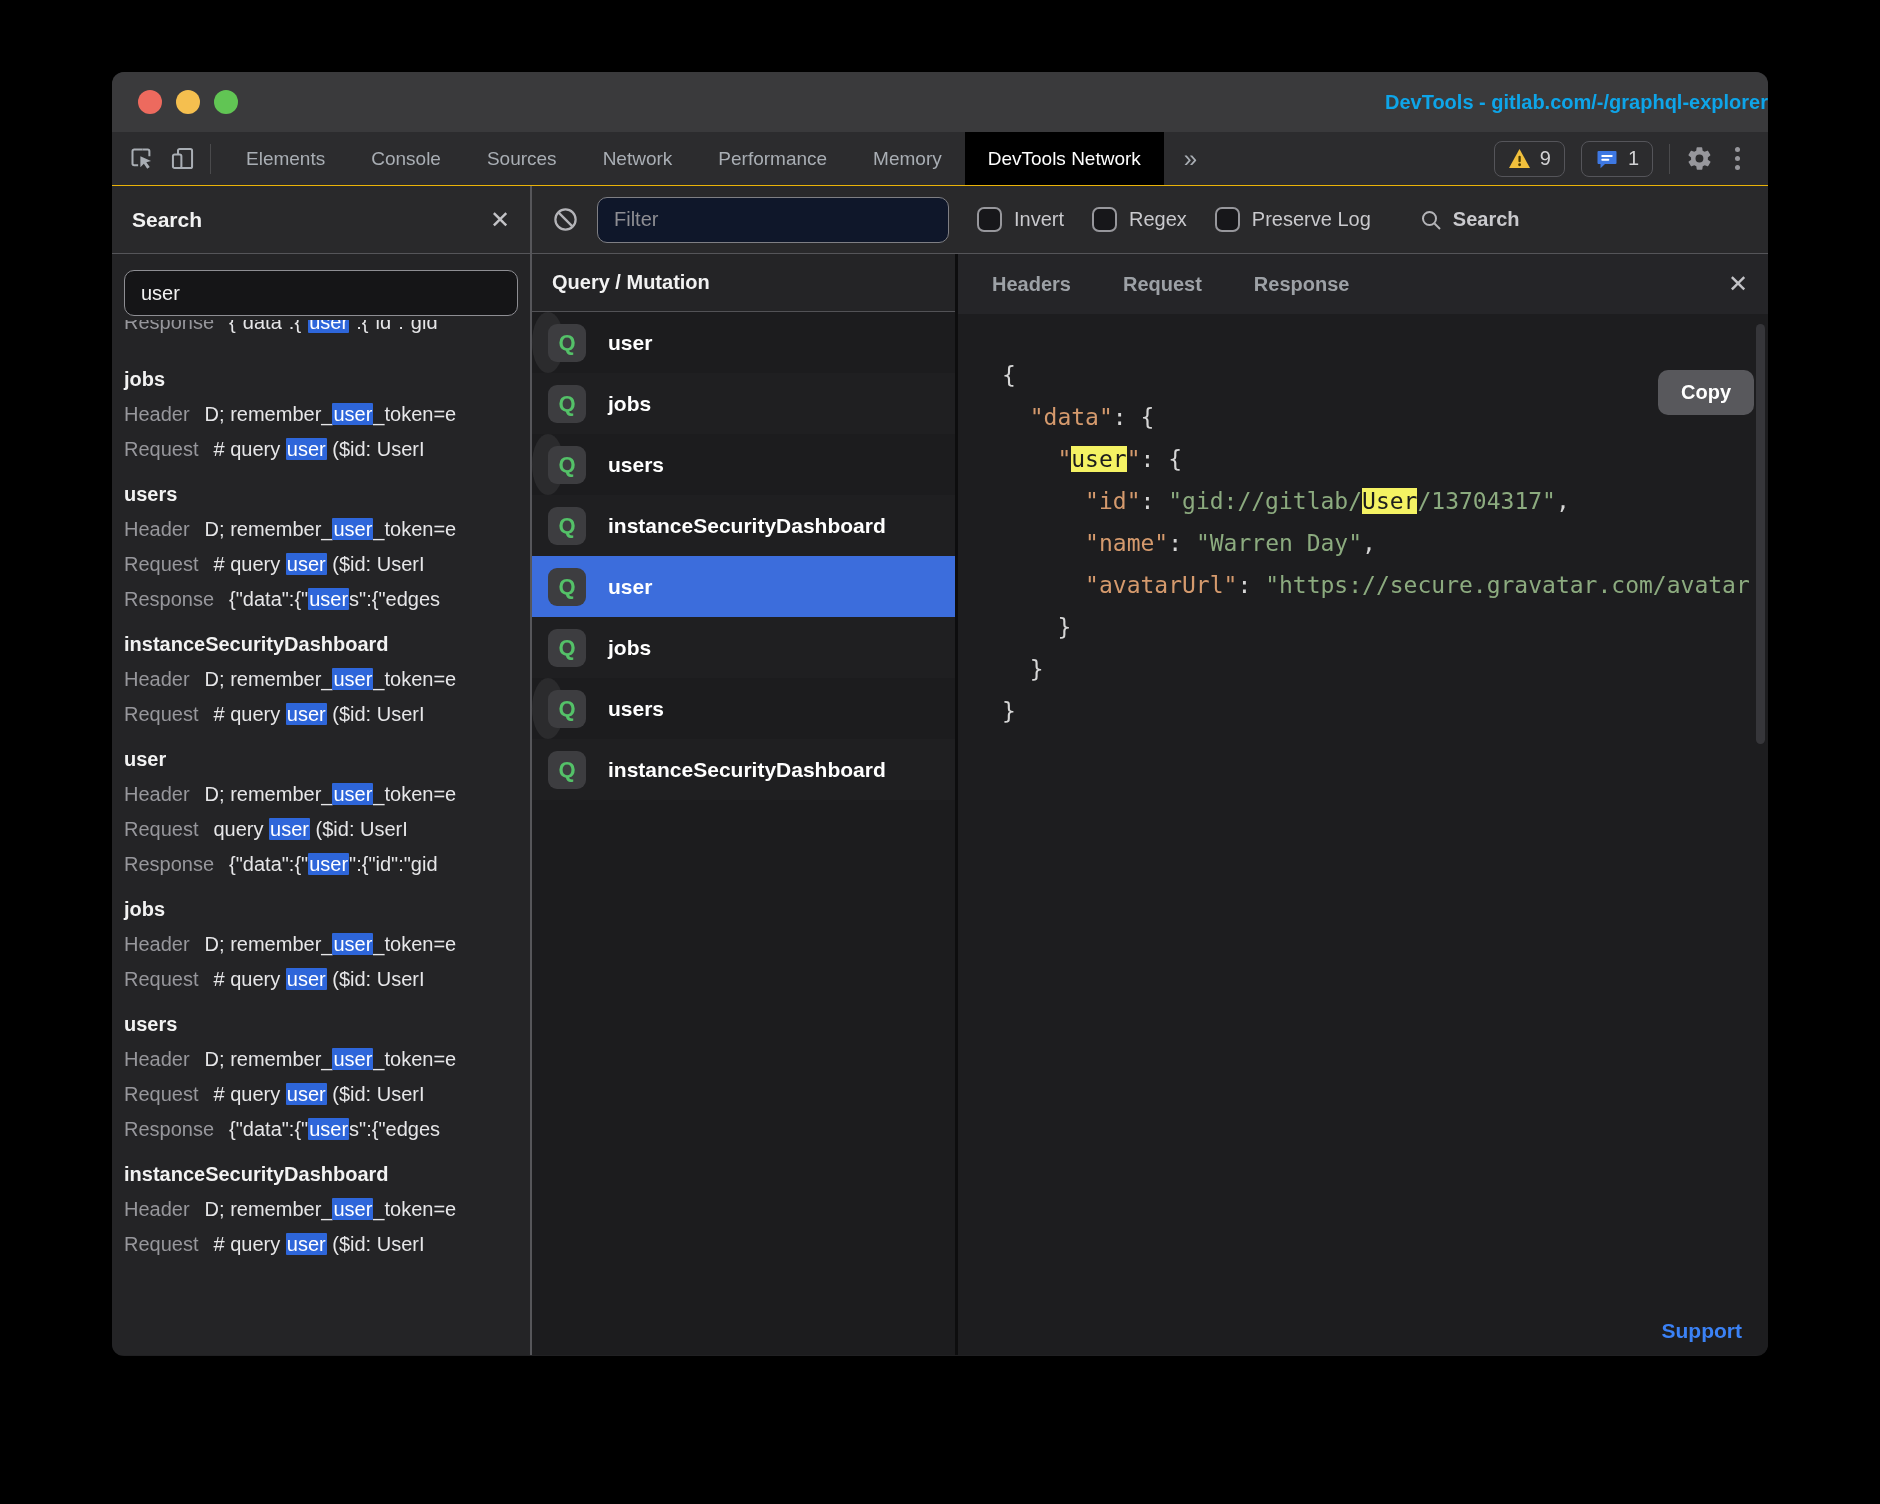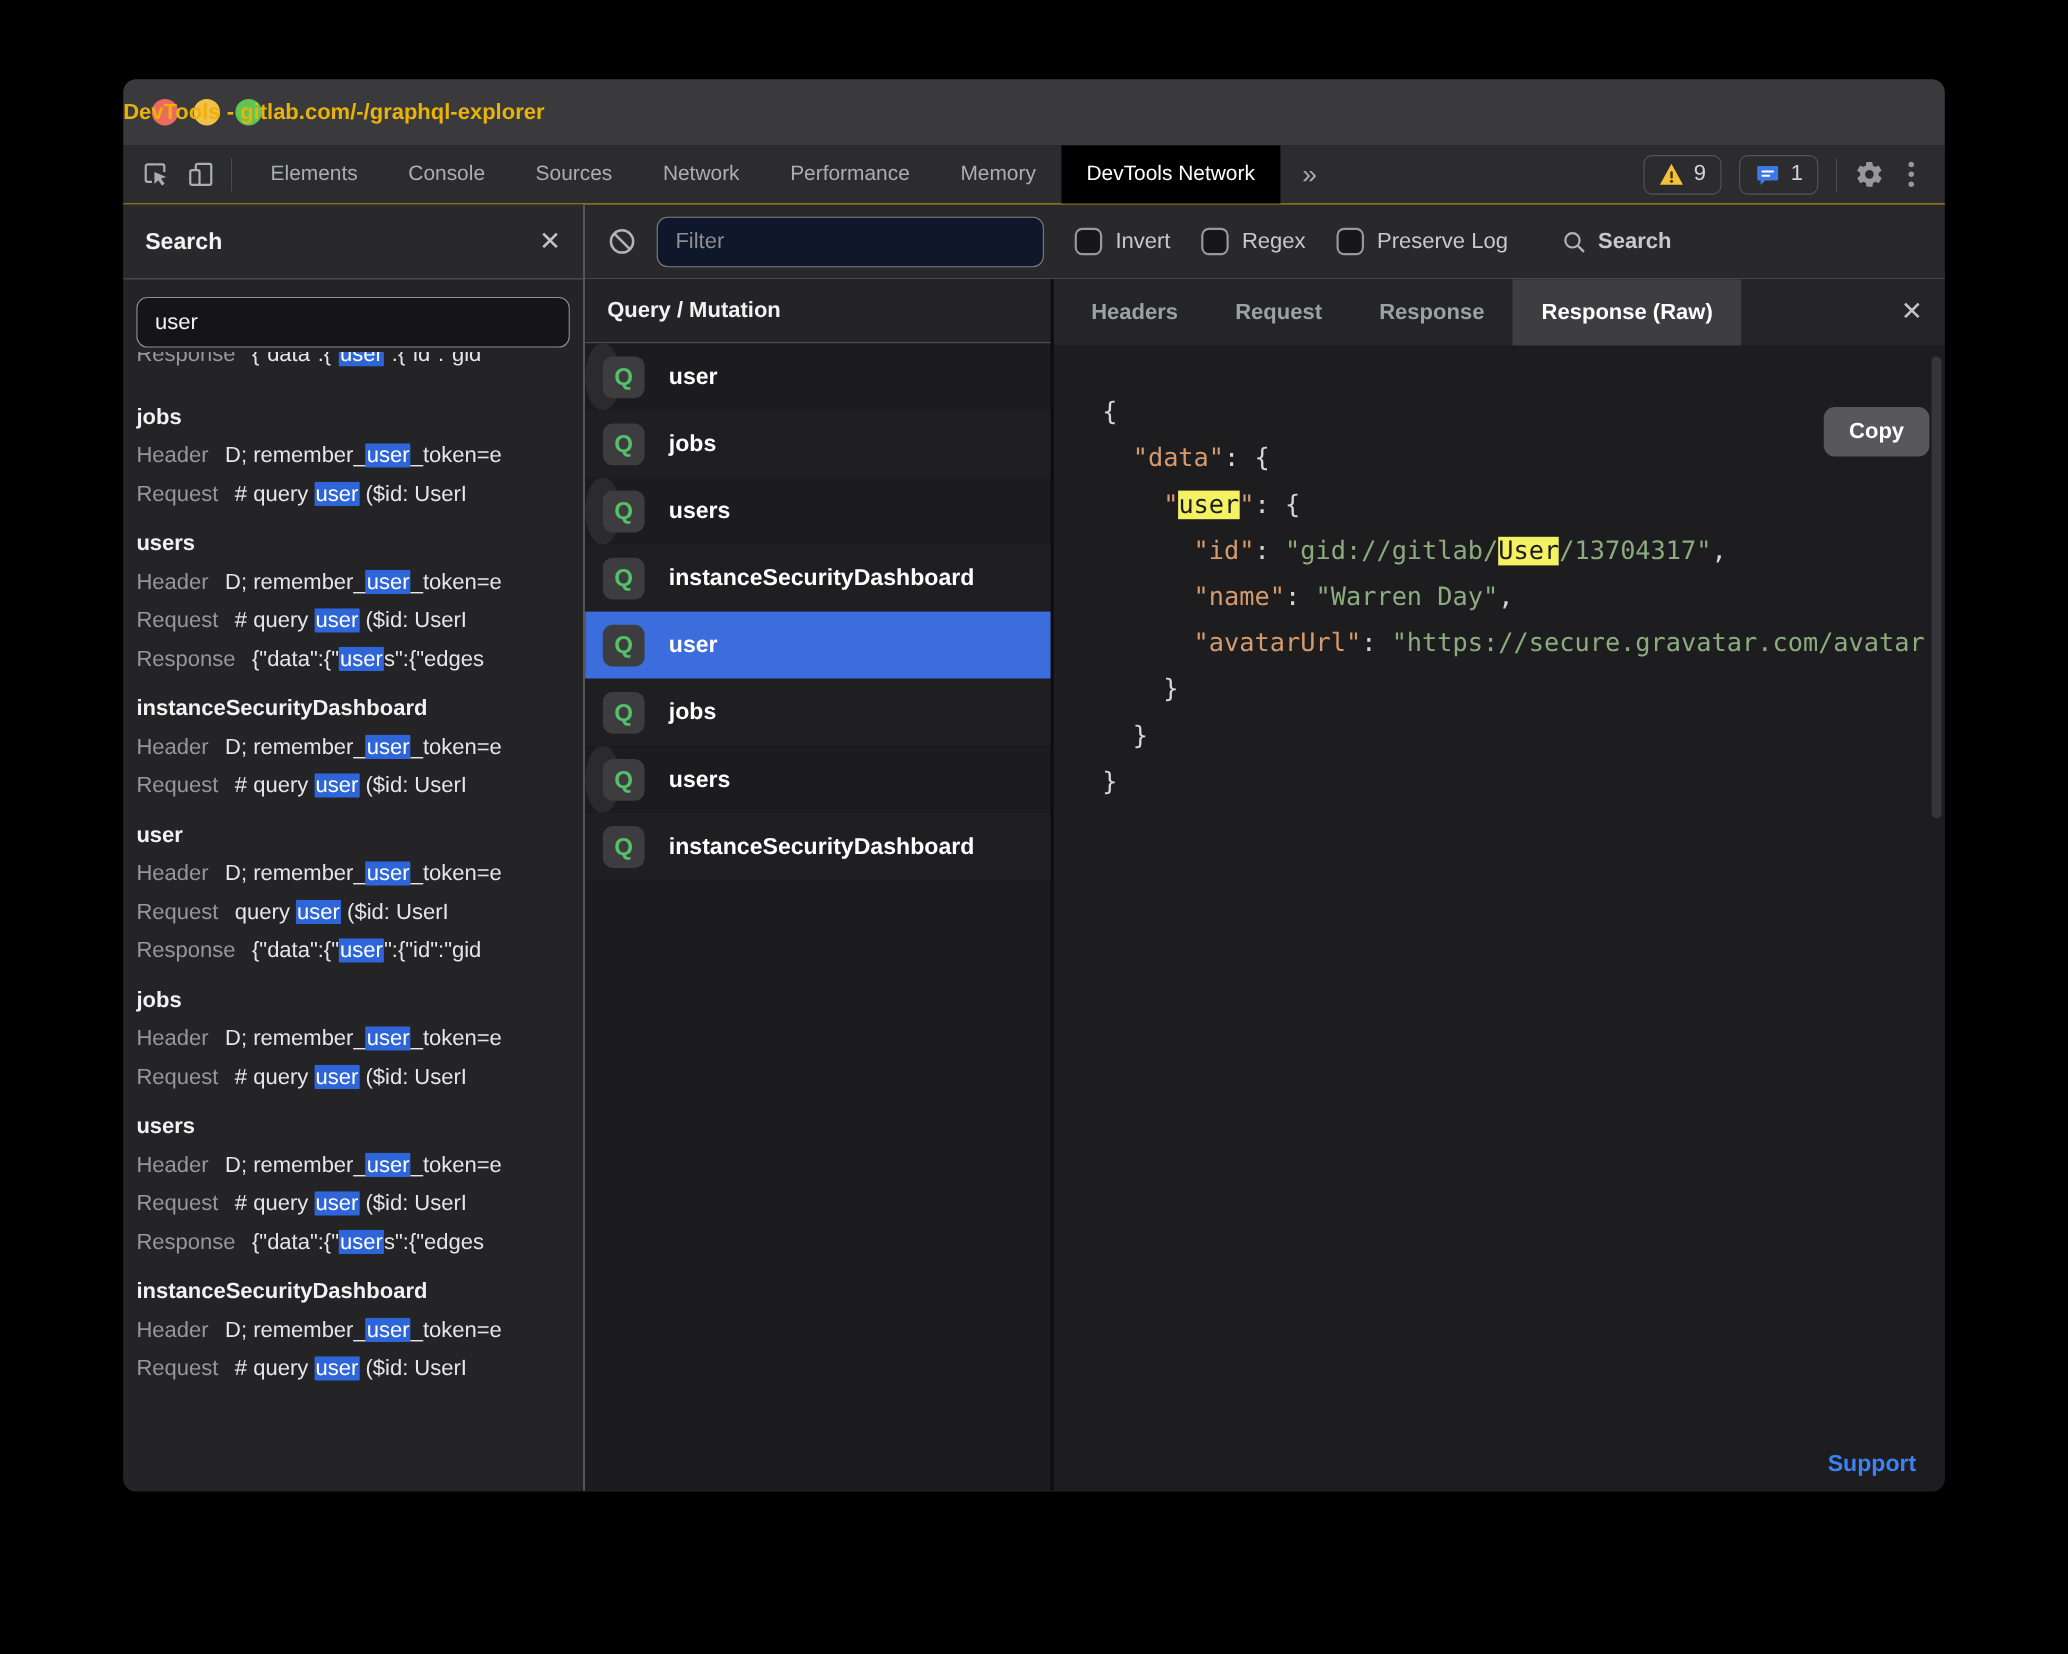--- a/index.html
+++ b/index.html
@@ -10,22 +10,22 @@
             background:#202022; border-radius:12px; overflow:hidden;
             box-shadow:0 24px 70px rgba(0,0,0,.65); }
 
   
   .titlebar { height:60px; background:#3a3a3c; position:relative;
               display:flex; align-items:center; }
   .lights { display:flex; gap:14px; margin-left:26px; }
   .light { width:24px; height:24px; border-radius:50%; }
   .light.red { background:#ed6a5e; } .light.yellow { background:#f5bf4f; }
   .light.green { background:#61c554; }
-  .win-title { position:absolute; left:0; right:0; text-align:left;
-               color:#eab308; font-weight:bold; font-size:20px; }
+  .win-title { position:absolute; left:0; right:0; text-align:right;
+               color:#0ea5e9; font-weight:bold; font-size:20px; }
 
   
   .toolbar { height:54px; background:#2c2c2e; display:flex; align-items:center;
              border-bottom:1px solid #eab308; }
   .tb-icons { display:flex; align-items:center; gap:14px; padding:0 12px 0 16px; }
   .vsep { width:1px; height:30px; background:#4a4a4c; }
   .dt-tabs { display:flex; align-items:stretch; height:100%; }
   .dt-tab { display:flex; align-items:center; padding:0 23px; color:#a9aeb4;
             font-size:19px; white-space:nowrap; cursor:default; }
   .dt-tab.active { background:#000; color:#fff; }
@@ -316,21 +316,20 @@
                 <span class="q-label">instanceSecurityDashboard</span>
               </div>
             </div>
         </div>
 
         <div class="detail-panel">
           <div class="dp-tabs">
             <div class="dp-tab">Headers</div>
               <div class="dp-tab">Request</div>
               <div class="dp-tab">Response</div>
-              <div class="dp-tab active">Response (Raw)</div>
               <span class="x-btn dp-close">✕</span>
           </div>
           <div class="dp-body">
             <div class="copy-btn">Copy</div>
             <div class="code">
                 <div class="code-line"><span class="seg-p">{</span></div>
                 <div class="code-line"><span class="seg-p">  </span><span class="seg-k">"data"</span><span class="seg-p">: {</span></div>
                 <div class="code-line"><span class="seg-p">    </span><span class="seg-k">"</span><span class="seg-kh">user</span><span class="seg-k">"</span><span class="seg-p">: {</span></div>
                 <div class="code-line"><span class="seg-p">      </span><span class="seg-k">"id"</span><span class="seg-p">: </span><span class="seg-s">"gid://gitlab/</span><span class="seg-sh">User</span><span class="seg-s">/13704317"</span><span class="seg-p">,</span></div>
                 <div class="code-line"><span class="seg-p">      </span><span class="seg-k">"name"</span><span class="seg-p">: </span><span class="seg-s">"Warren Day"</span><span class="seg-p">,</span></div>

